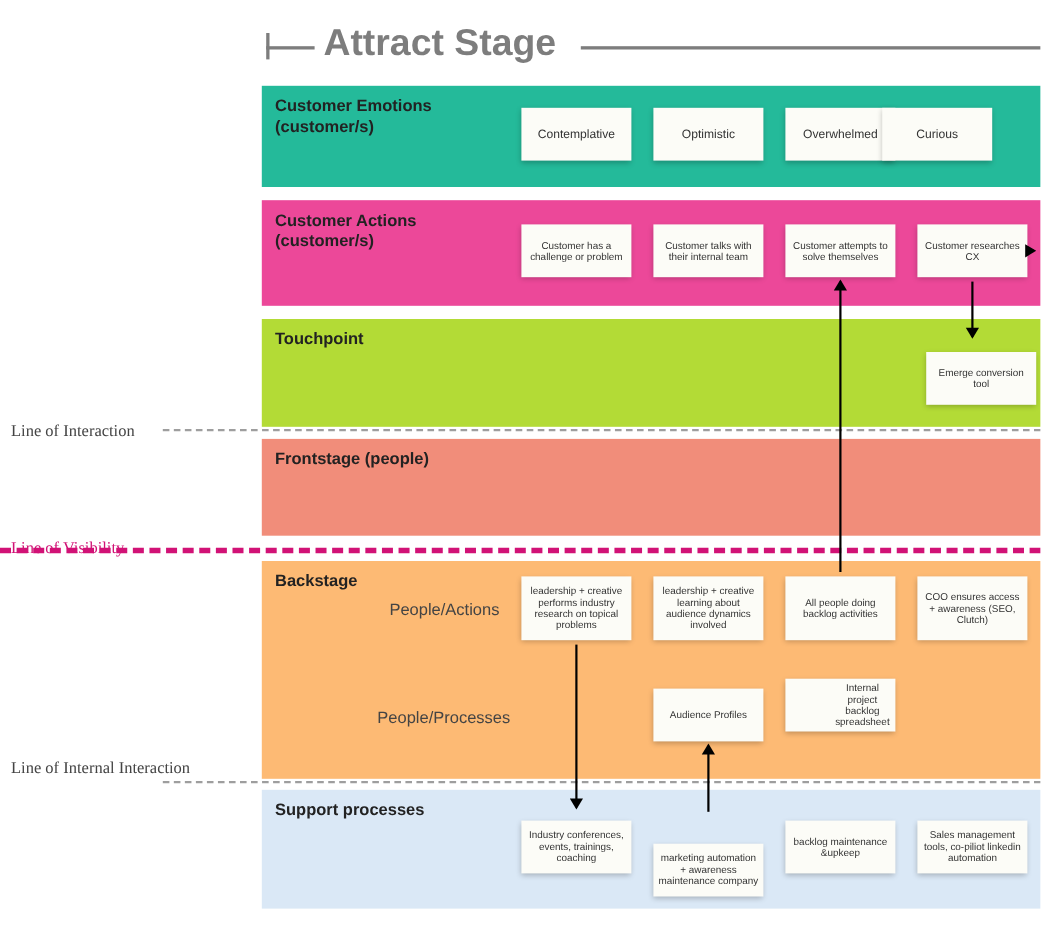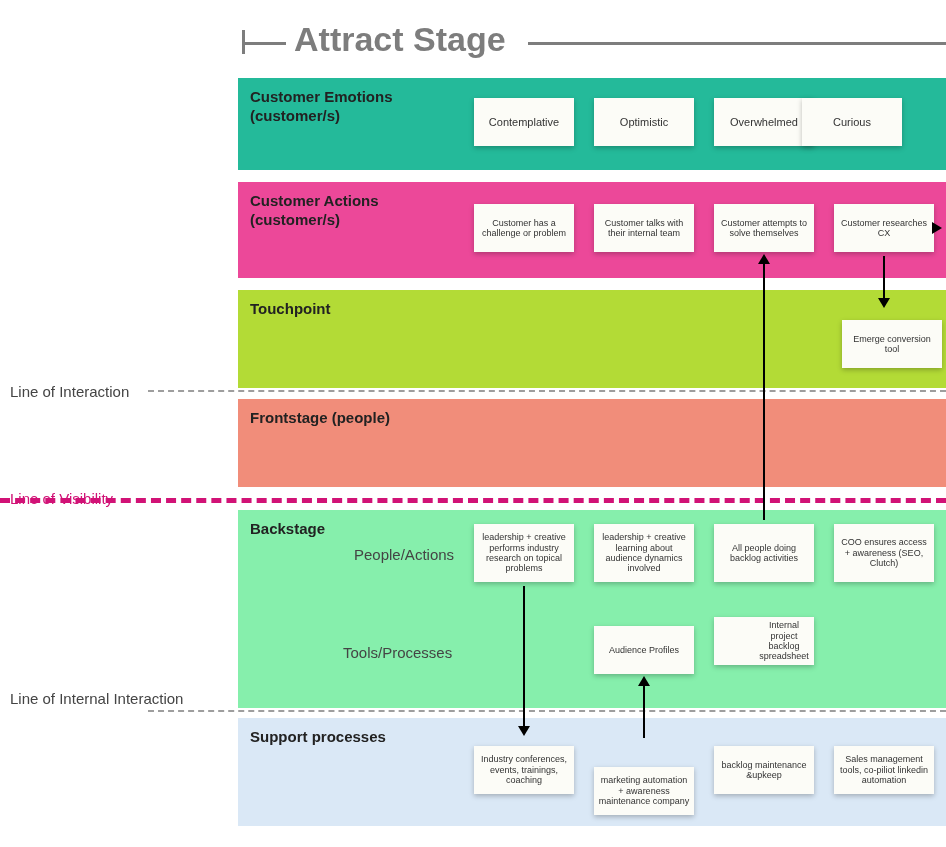--- a/index.html
+++ b/index.html
@@ -7,21 +7,21 @@
   body {
     font-family: "Helvetica Neue", Arial, sans-serif;
     width: 946px;
     height: 847px;
     position: relative;
     background: #fff;
     color: #333;
   }
   .left-col {
     position:absolute;
-    left:0; top:0; width:238px; height:847px;
+    left:0; top:0; width:238px; height:847px;font-family:Liberation Serif, serif;
   }
   .main-col {
     position:absolute;
     left:238px; top:0; width:708px; height:847px;
   }
   
   .stage-header {
     position:absolute;
     top:16px; left:0; width:708px; height:50px;
   }
@@ -48,21 +48,21 @@
   
   .row {
     position:absolute;
     left:0; width:708px;
     padding-left:12px;
   }
   .row-emotions  { top:78px;  height:92px;  background:#24ba9a; }
   .row-actions   { top:182px; height:96px;  background:#ec4899; }
   .row-touch     { top:290px; height:98px;  background:#b3db36; }
   .row-front     { top:399px; height:88px;  background:#f18d7a; }
-  .row-backstage { top:510px; height:198px; background:#86efac; }
+  .row-backstage { top:510px; height:198px; background:#fdba74; }
   .row-support   { top:718px; height:108px; background:#dae8f6; }
 
   .row-label {
     font-weight:700;
     font-size:15px;
     color:#222;
     padding-top:10px;
     line-height:1.25;
     max-width:200px;
   }
@@ -187,21 +187,21 @@
     <div class="sticky" style="left:604px; top:30px;">Emerge conversion tool</div>
   </div>
 
   <div class="row row-front">
     <div class="row-label">Frontstage (people)</div>
   </div>
 
   <div class="row row-backstage">
     <div class="row-label">Backstage</div>
     <div class="row-sublabel" style="left:116px; top:36px;">People/Actions</div>
-    <div class="row-sublabel" style="left:105px; top:134px;">Tools/Processes</div>
+    <div class="row-sublabel" style="left:105px; top:134px;">People/Processes</div>
 
     <div class="sticky sticky-tall" style="left:236px; top:14px;">leadership + creative performs industry research on topical problems</div>
     <div class="sticky sticky-tall" style="left:356px; top:14px;">leadership + creative learning about audience dynamics involved</div>
     <div class="sticky sticky-tall" style="left:476px; top:14px;">All people doing backlog activities</div>
     <div class="sticky sticky-tall" style="left:596px; top:14px;">COO ensures access + awareness (SEO, Clutch)</div>
 
     <div class="sticky" style="left:356px; top:116px;">Audience Profiles</div>
     <div class="sticky" style="left:476px; top:107px;padding-left:44px;">Internal project backlog spreadsheet</div>
   </div>
 

